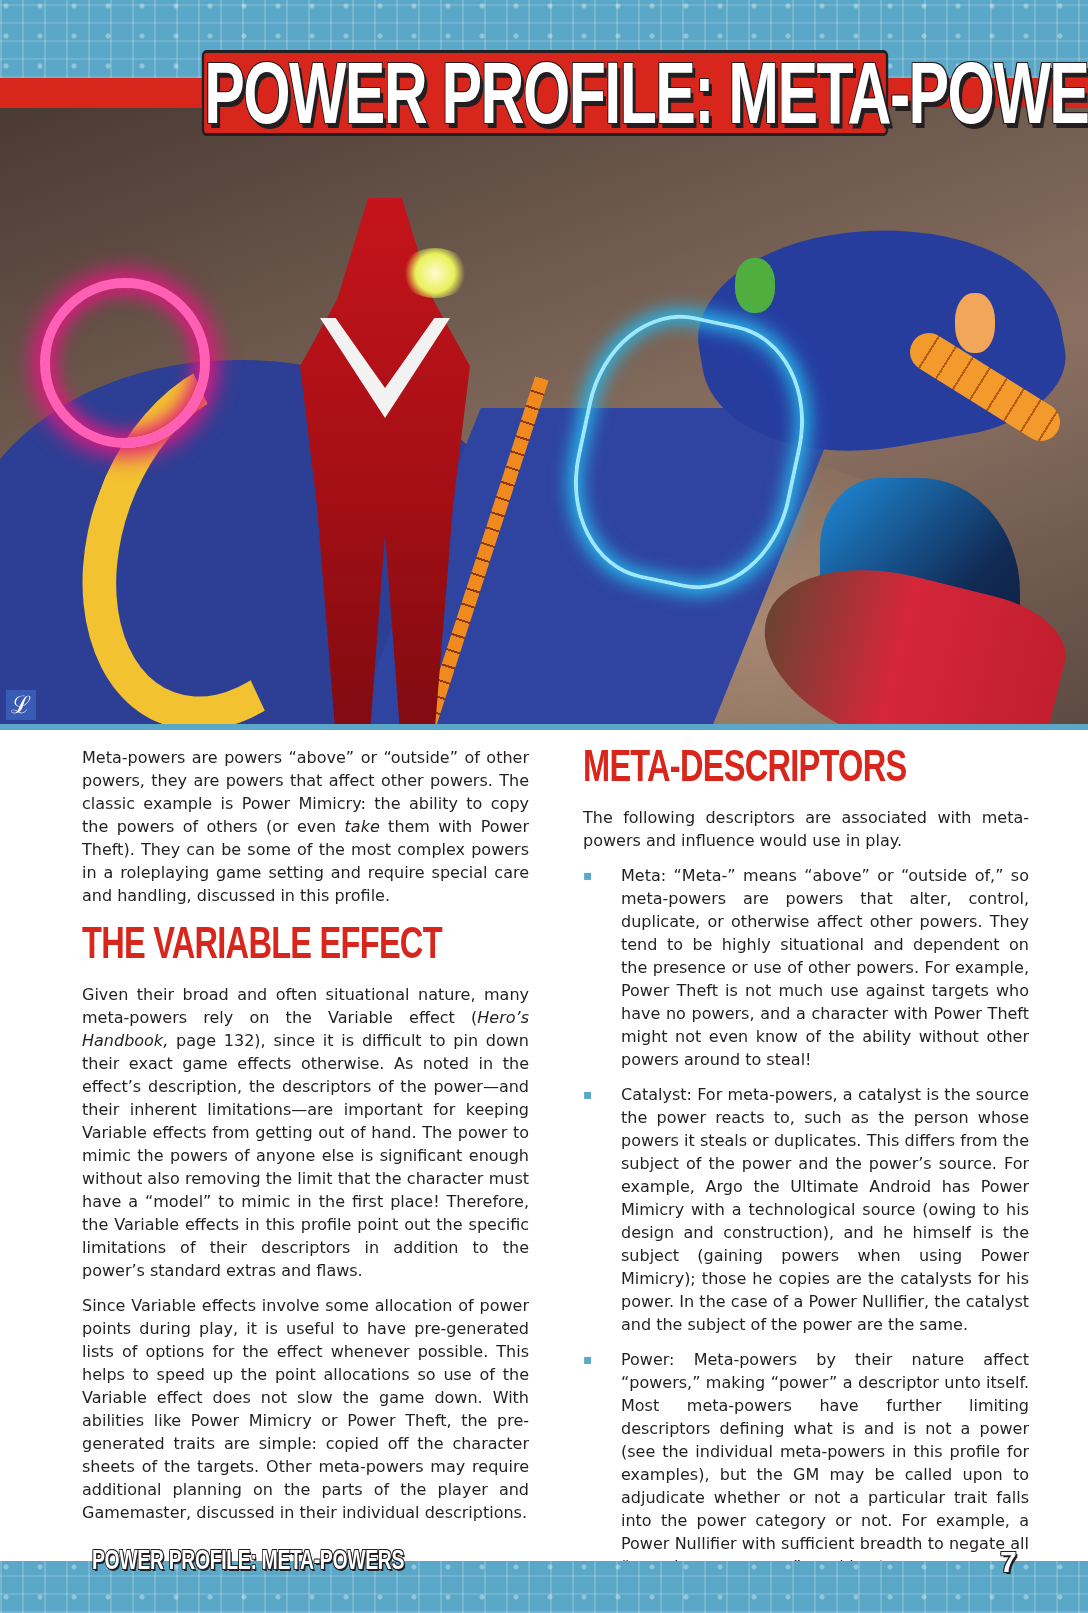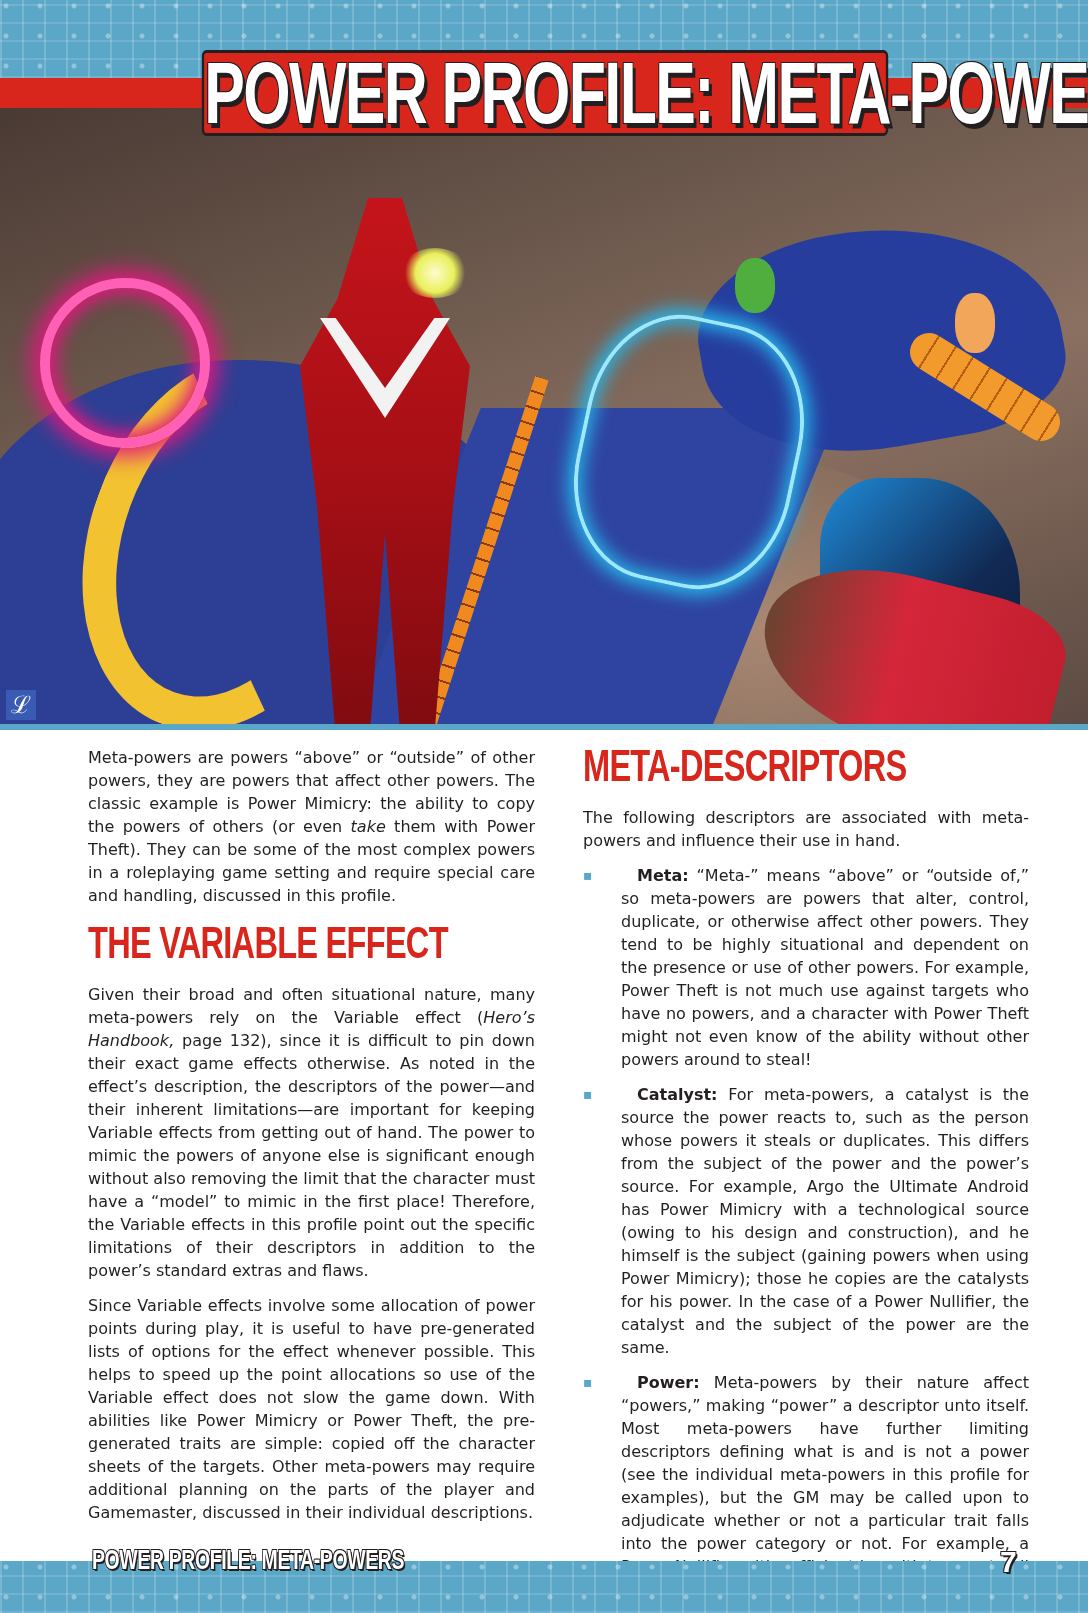--- a/index.html
+++ b/index.html
@@ -125,37 +125,37 @@
     font-family: "Liberation Sans", sans-serif; font-weight: bold;
     font-size: 78px; line-height: 80px; letter-spacing: -2px;
     color: #ffffff; text-align: center;
     transform: scaleX(0.78); transform-origin: center;
     text-shadow: 4px 4px 0 #231f20, -1px -1px 0 #231f20, 1px -1px 0 #231f20, -1px 1px 0 #231f20;
     white-space: nowrap;
   }
   .page-title span { display: inline-block; transform: scaleY(1.12); }
   
   .col { position: absolute; top: 746px; font-size: 16px; line-height: 23px; color: #231f20; }
-  .col-left { left: 88px; width: 447px; }
+  .col-left { left: 82px; width: 447px; }
   .col-right { left: 583px; width: 446px; }
   .col p { margin: 0 0 12px 0; text-align: justify; hyphens: manual; }
   .section-heading {
     font-family: "Liberation Sans", sans-serif; font-weight: bold;
     color: #d8261c; font-size: 44px; line-height: 48px; letter-spacing: -1px;
     margin: 10px 0 16px 0; display: block;
     transform: scaleX(0.74); transform-origin: left center;
     white-space: nowrap;
   }
   .col-right .section-heading { margin-top: -4px; }
   .bullet-list { list-style: none; margin: 0; padding: 0; }
   .bullet-item { position: relative; padding-left: 38px; margin: 0 0 12px 0; text-align: justify; }
   .bullet-dot {
     position: absolute; left: 0; top: 0; color: #5aa7c7; font-size: 14px; width: 12px;
   }
-  .term { font-weight: bold; margin-left: 16px; }
+  .term { font-weight: normal; }
   em { font-style: italic; }
   
   .footer-circuit { top: 1561px; height: 52px; }
   .footer-title {
     position: absolute; left: 92px; top: 1545px;
     font-family: "Liberation Sans", sans-serif; font-weight: bold;
     font-size: 27px; color: #ffffff; letter-spacing: -0.5px;
     text-shadow: 2px 2px 0 #231f20, -1px -1px 0 #231f20, 1px -1px 0 #231f20, -1px 1px 0 #231f20;
     transform: scaleX(0.72); transform-origin: left center; white-space: nowrap;
   }
@@ -196,21 +196,21 @@
 
 <div class="col col-left">
   <p><span>Meta-powers are powers “above” or “outside” of other powers, they are powers that affect other powers. The classic example is Power Mimicry: the ability to copy the powers of others (or even </span><em>take</em><span> them with Power Theft). They can be some of the most complex powers in a ro­leplaying game setting and require special care and han­dling, discussed in this profile.</span></p>
   <span class="section-heading">THE VARIABLE EFFECT</span>
   <p><span>Given their broad and often situational nature, many meta-powers rely on the Variable effect (</span><em>Hero’s Handbook,</em><span> page 132), since it is difficult to pin down their exact game effects otherwise. As noted in the effect’s description, the descrip­tors of the power—and their inherent limitations—are important for keeping Variable effects from getting out of hand. The power to mimic the powers of anyone else is significant enough without also removing the limit that the character must have a “model” to mimic in the first place! Therefore, the Variable effects in this profile point out the specific limitations of their descriptors in addition to the power’s standard extras and flaws.</span></p>
   <p>Since Variable effects involve some allocation of power points during play, it is useful to have pre-generated lists of options for the effect whenever possible. This helps to speed up the point allocations so use of the Variable effect does not slow the game down. With abilities like Power Mimicry or Power Theft, the pre-generated traits are simple: copied off the character sheets of the targets. Other meta-powers may require additional planning on the parts of the player and Gamemaster, discussed in their individual descriptions.</p>
 </div>
 
 <div class="col col-right">
   <span class="section-heading">META-DESCRIPTORS</span>
-  <p>The following descriptors are associated with meta-powers and influence their use in hand.</p>
+  <p>The following descriptors are associated with meta-powers and influence would use in play.</p>
   <ul class="bullet-list">
     <li class="bullet-item">
       <span class="bullet-dot">▪</span>
       <span class="term">Meta:</span><span> “Meta-” means “above” or “outside of,” so me­ta-powers are powers that alter, control, duplicate, or otherwise affect other powers. They tend to be highly situational and dependent on the presence or use of other powers. For example, Power Theft is not much use against targets who have no powers, and a character with Power Theft might not even know of the ability without other powers around to steal!</span>
     </li>
     <li class="bullet-item">
       <span class="bullet-dot">▪</span>
       <span class="term">Catalyst:</span><span> For meta-powers, a catalyst is the source the power reacts to, such as the person whose powers it steals or duplicates. This differs from the subject of the power and the power’s source. For example, Argo the Ultimate Android has Power Mimicry with a techno­logical source (owing to his design and construction), and he himself is the subject (gaining powers when using Power Mimicry); those he copies are the cata­lysts for his power. In the case of a Power Nullifier, the catalyst and the subject of the power are the same.</span>
     </li>
     <li class="bullet-item">

